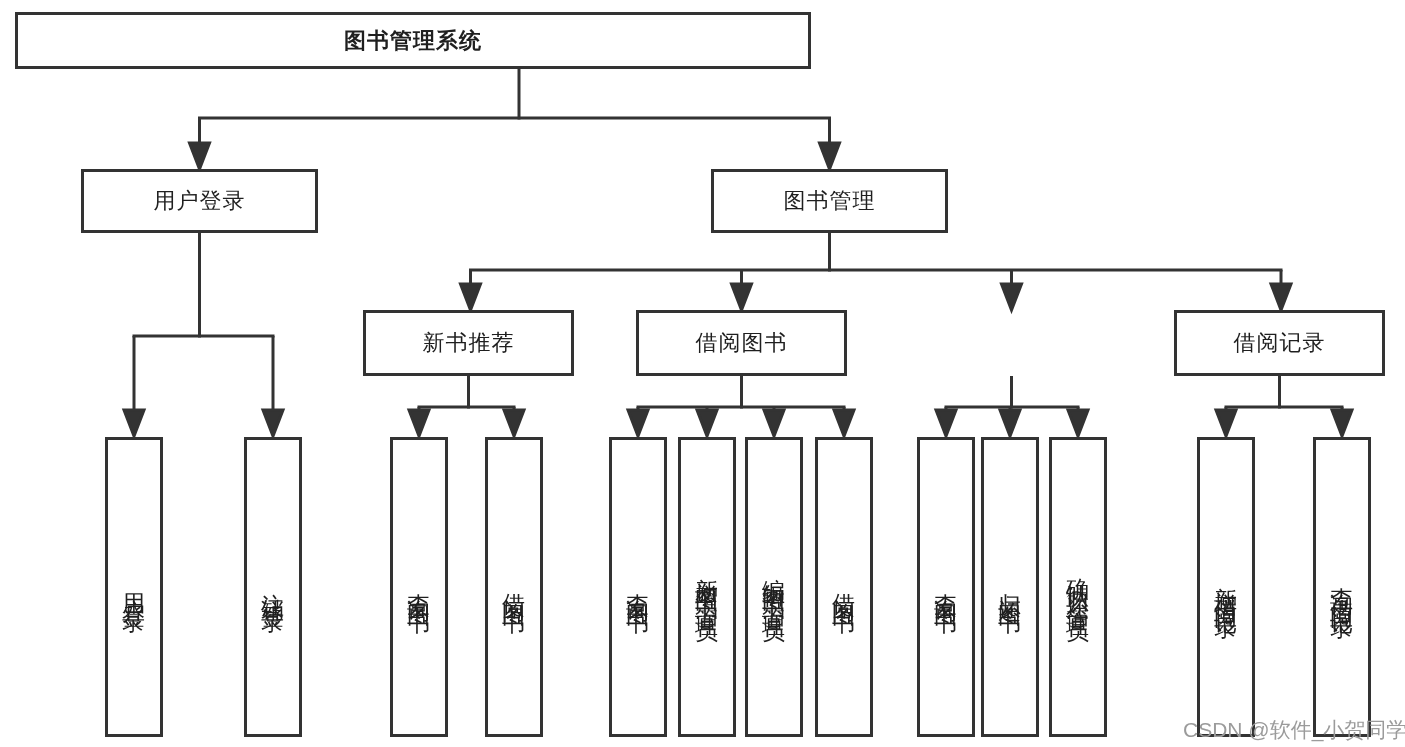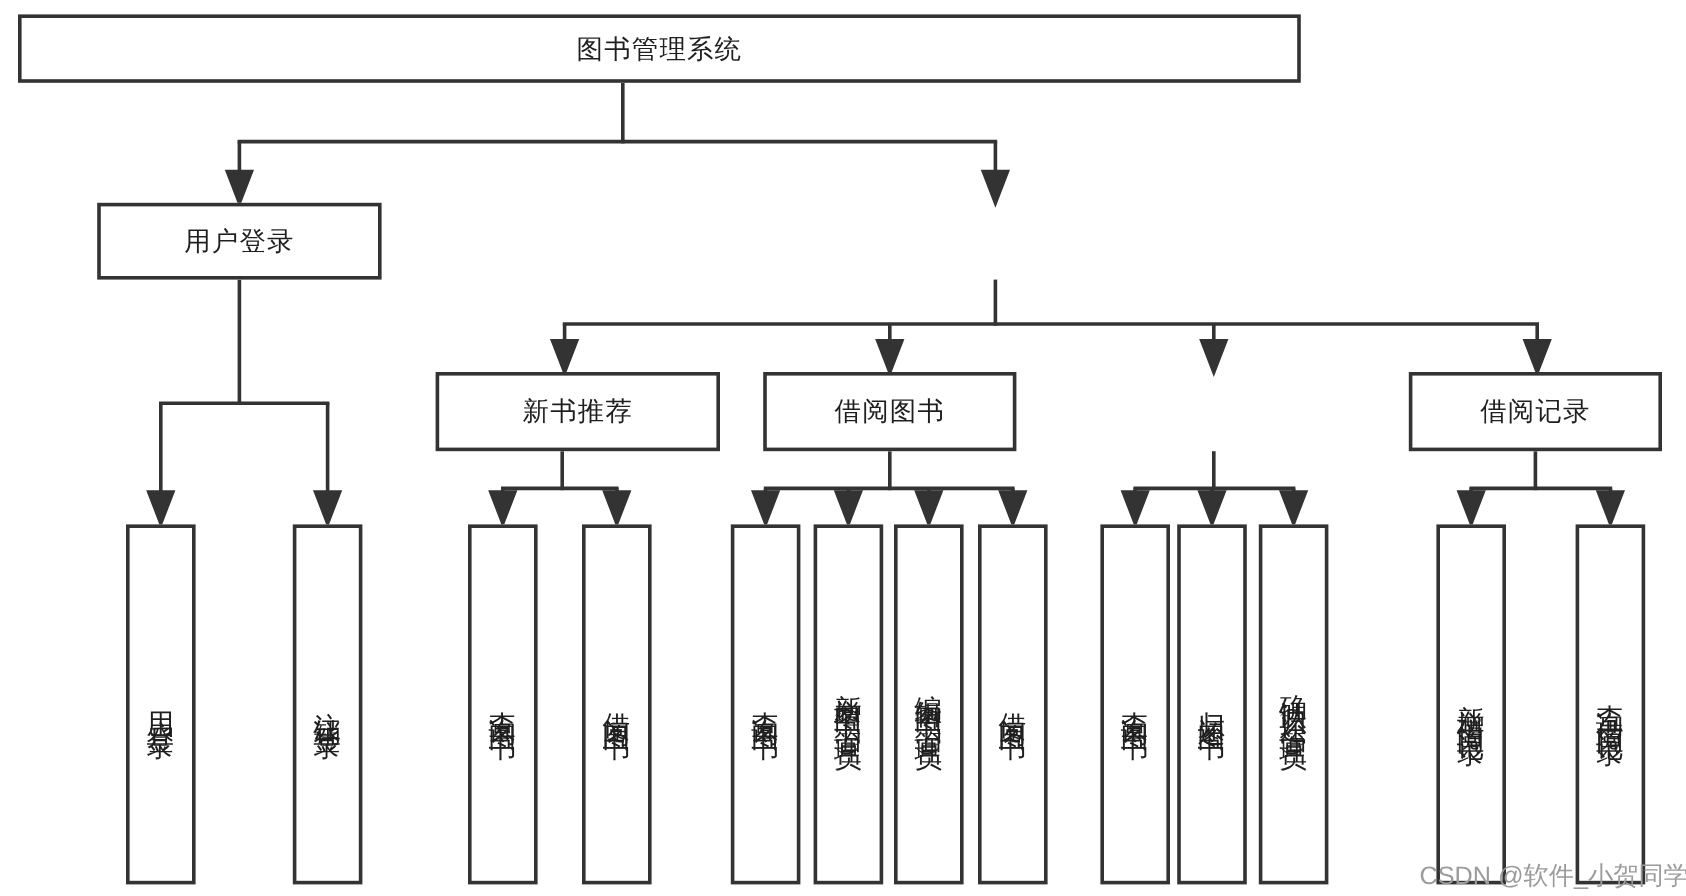--- a/index.html
+++ b/index.html
@@ -127,29 +127,32 @@
 
       <line x1="1279.5" y1="376" x2="1279.5" y2="408.5"></line>
       <line x1="1224.5" y1="407" x2="1343.5" y2="407"></line>
       <line x1="1226" y1="407" x2="1226" y2="414"></line>
       <polygon points="1216,410 1236,410 1226,436"></polygon>
       <line x1="1342" y1="407" x2="1342" y2="414"></line>
       <polygon points="1332,410 1352,410 1342,436"></polygon>
     </g>
   </svg>
 
-  <div class="box" style="left:15px; top:12px; width:1069px; height:57px;">
+  <div class="box" style="left:15px; top:12px; width:796px; height:57px;font-weight:bold;">
     <span class="hlabel">图书管理系统</span>
   </div>
 
   <div class="box" style="left:81px; top:169px; width:237px; height:64px;">
     <span class="hlabel">用户登录</span>
   </div>
+  <div class="box" style="left:711px; top:169px; width:237px; height:64px;">
+    <span class="hlabel">图书管理</span>
+  </div>
 
-  <div class="box" style="left:363px; top:310px; width:237px; height:66px;">
+  <div class="box" style="left:363px; top:310px; width:211px; height:66px;">
     <span class="hlabel">新书推荐</span>
   </div>
   <div class="box" style="left:636px; top:310px; width:211px; height:66px;">
     <span class="hlabel">借阅图书</span>
   </div>
   <div class="box" style="left:1174px; top:310px; width:211px; height:66px;">
     <span class="hlabel">借阅记录</span>
   </div>
 
   <div class="leaf" style="left:105px;">用户登录</div>

